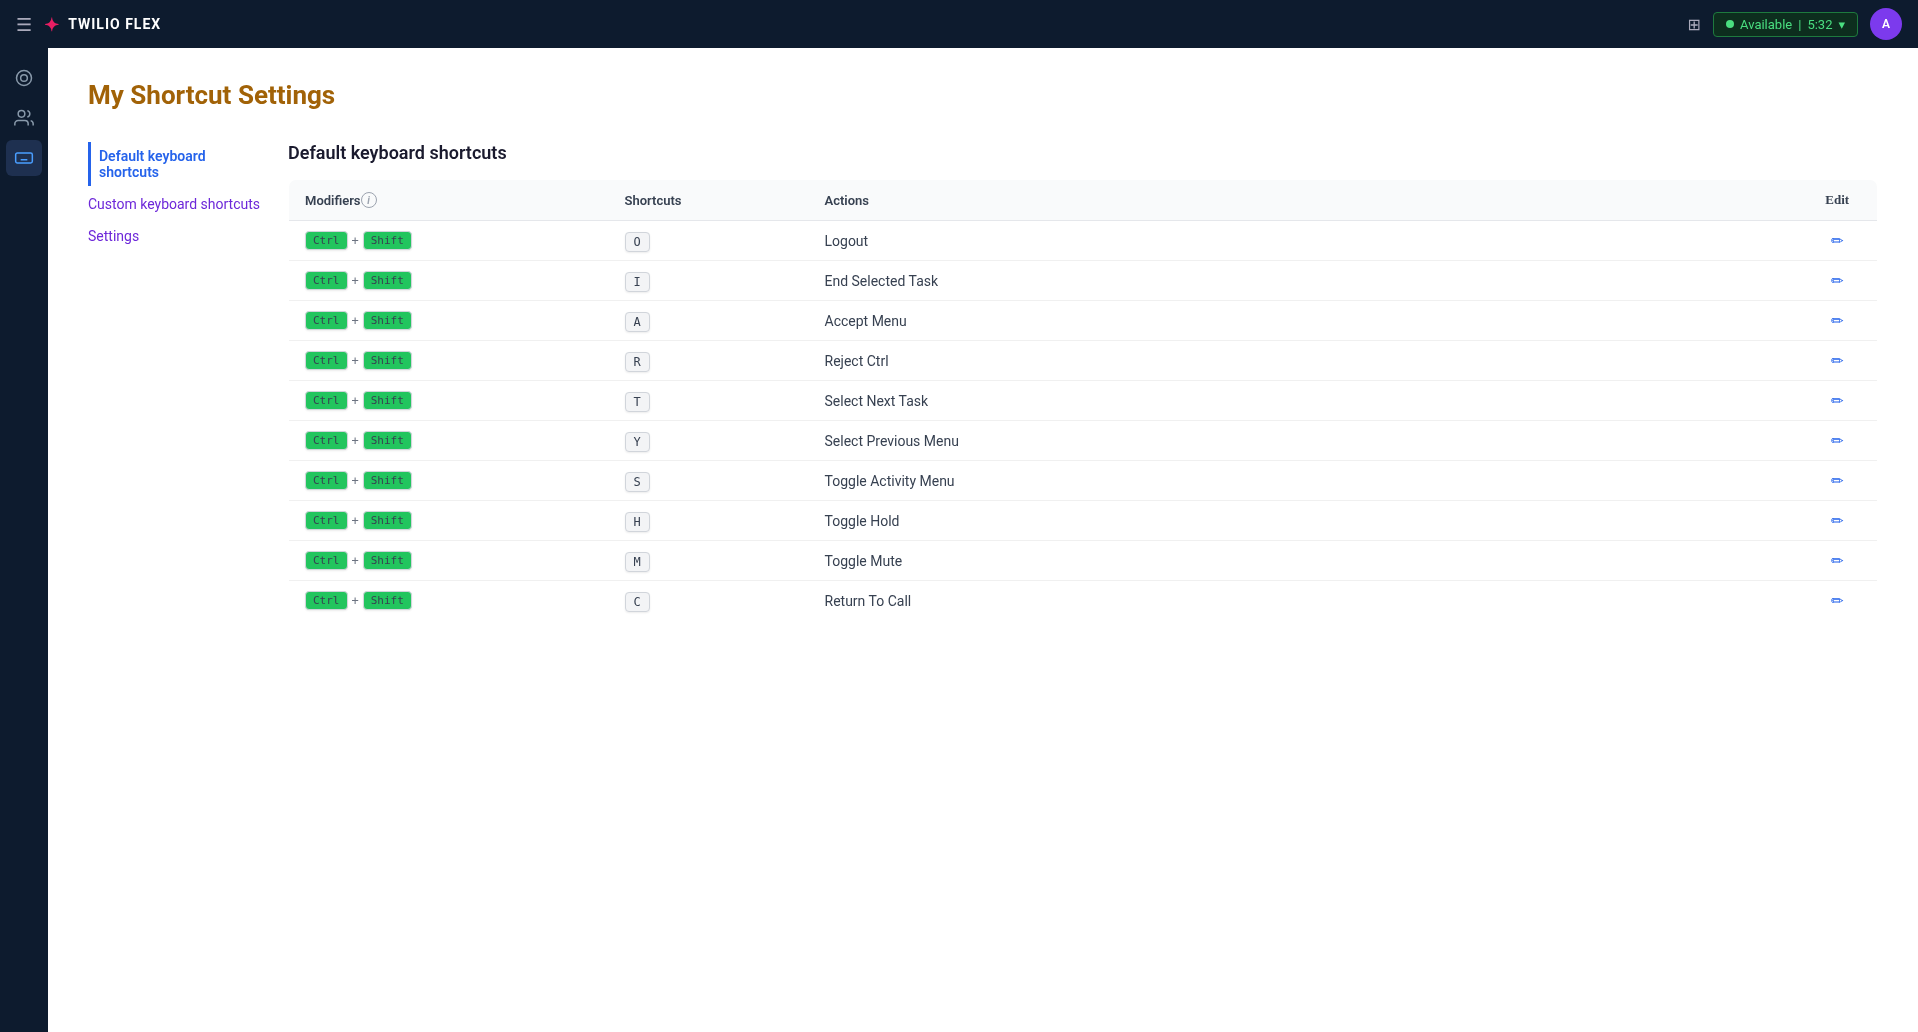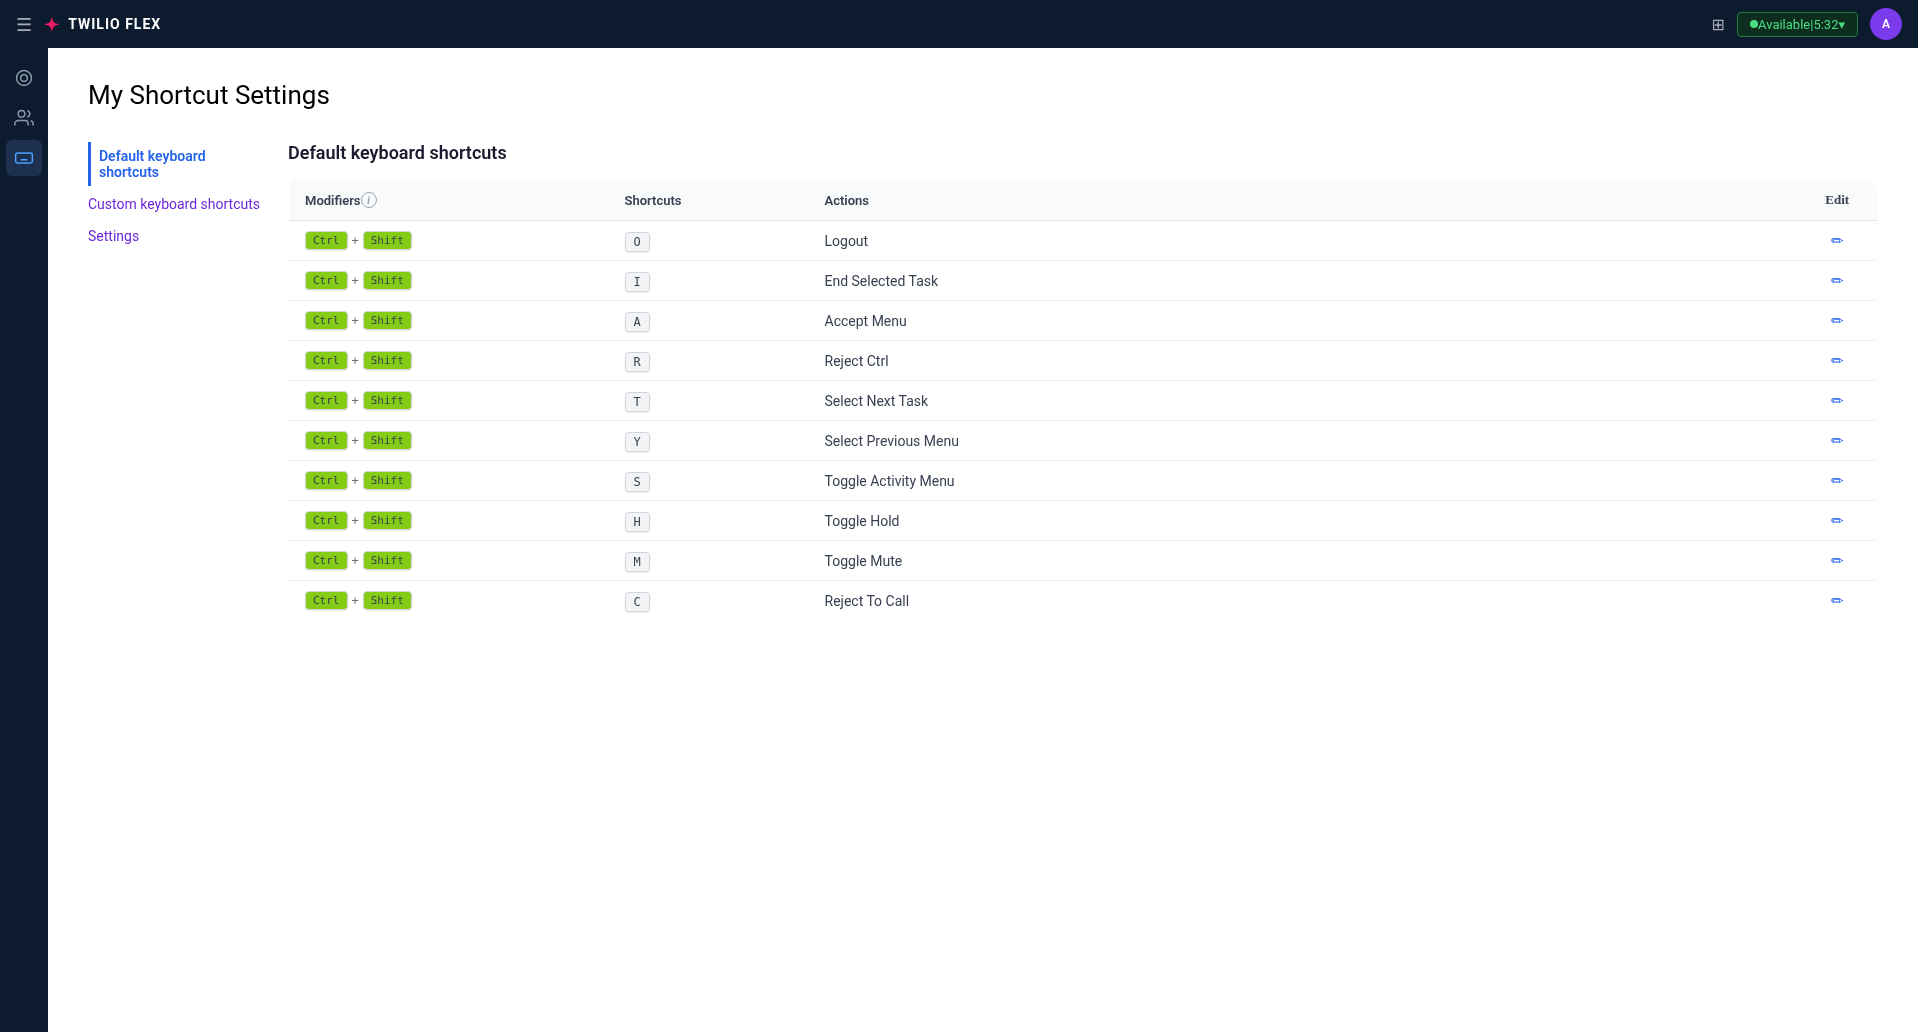--- a/index.html
+++ b/index.html
@@ -25,20 +25,21 @@
     .grid-icon { color: #aab; font-size: 16px; cursor: pointer; }
     .status-badge {
       background: #0d2e1e;
       border: 1px solid #1e7a3e;
       color: #4ade80;
       padding: 4px 12px;
       border-radius: 4px;
       font-size: 13px;
       display: flex;
       align-items: center;
+      gap: 6px;
       cursor: pointer;
     }
     .status-dot { width: 8px; height: 8px; background: #4ade80; border-radius: 50%; }
     .avatar { width: 32px; height: 32px; border-radius: 50%; background: #7c3aed; cursor: pointer; overflow: hidden; display: flex; align-items: center; justify-content: center; color: #fff; font-size: 12px; font-weight: 600; }
 
     
     .left-sidebar {
       position: fixed;
       top: 48px;
       left: 0;
@@ -69,22 +70,22 @@
     .main-content {
       margin-top: 48px;
       margin-left: 48px;
       padding: 32px 40px;
       min-height: calc(1032px - 48px);
       background: #fff;
     }
 
     .page-title {
       font-size: 26px;
-      font-weight: 400;
-      color: #000000;
+      font-weight: 700;
+      color: #a16207;
       margin-bottom: 32px;
     }
 
     .content-layout {
       display: flex;
       gap: 0;
     }
 
     
     .side-nav {
@@ -149,21 +150,21 @@
     .shortcuts-table td:last-child { text-align: center; }
 
     .key-badge {
       display: inline-flex;
       align-items: center;
       gap: 4px;
       font-size: 12px;
       font-family: monospace;
     }
     .key {
-      background: #84cc16;
+      background: #22c55e;
       border: 1px solid #d1d5db;
       border-radius: 4px;
       padding: 2px 7px;
       font-size: 11px;
       font-family: monospace;
       color: #374151;
       box-shadow: 0 1px 2px rgba(0,0,0,0.08);
     }
     .key-plus {
       color: #6b7280;
@@ -366,20 +367,20 @@
               <td>Toggle Mute</td>
               <td><span class="edit-icon" title="Edit">✏</span></td>
             </tr>
             <tr>
               <td><span class="key-badge">
                   <span class="key">Ctrl</span>
                   <span class="key-plus">+</span>
                   <span class="key">Shift</span>
                 </span></td>
               <td><span class="shortcut-key">C</span></td>
-              <td>Reject To Call</td>
+              <td>Return To Call</td>
               <td><span class="edit-icon" title="Edit">✏</span></td>
             </tr>
           </tbody>
       </table>
     </section>
   </div>
 </main>
 
 </body></html>

